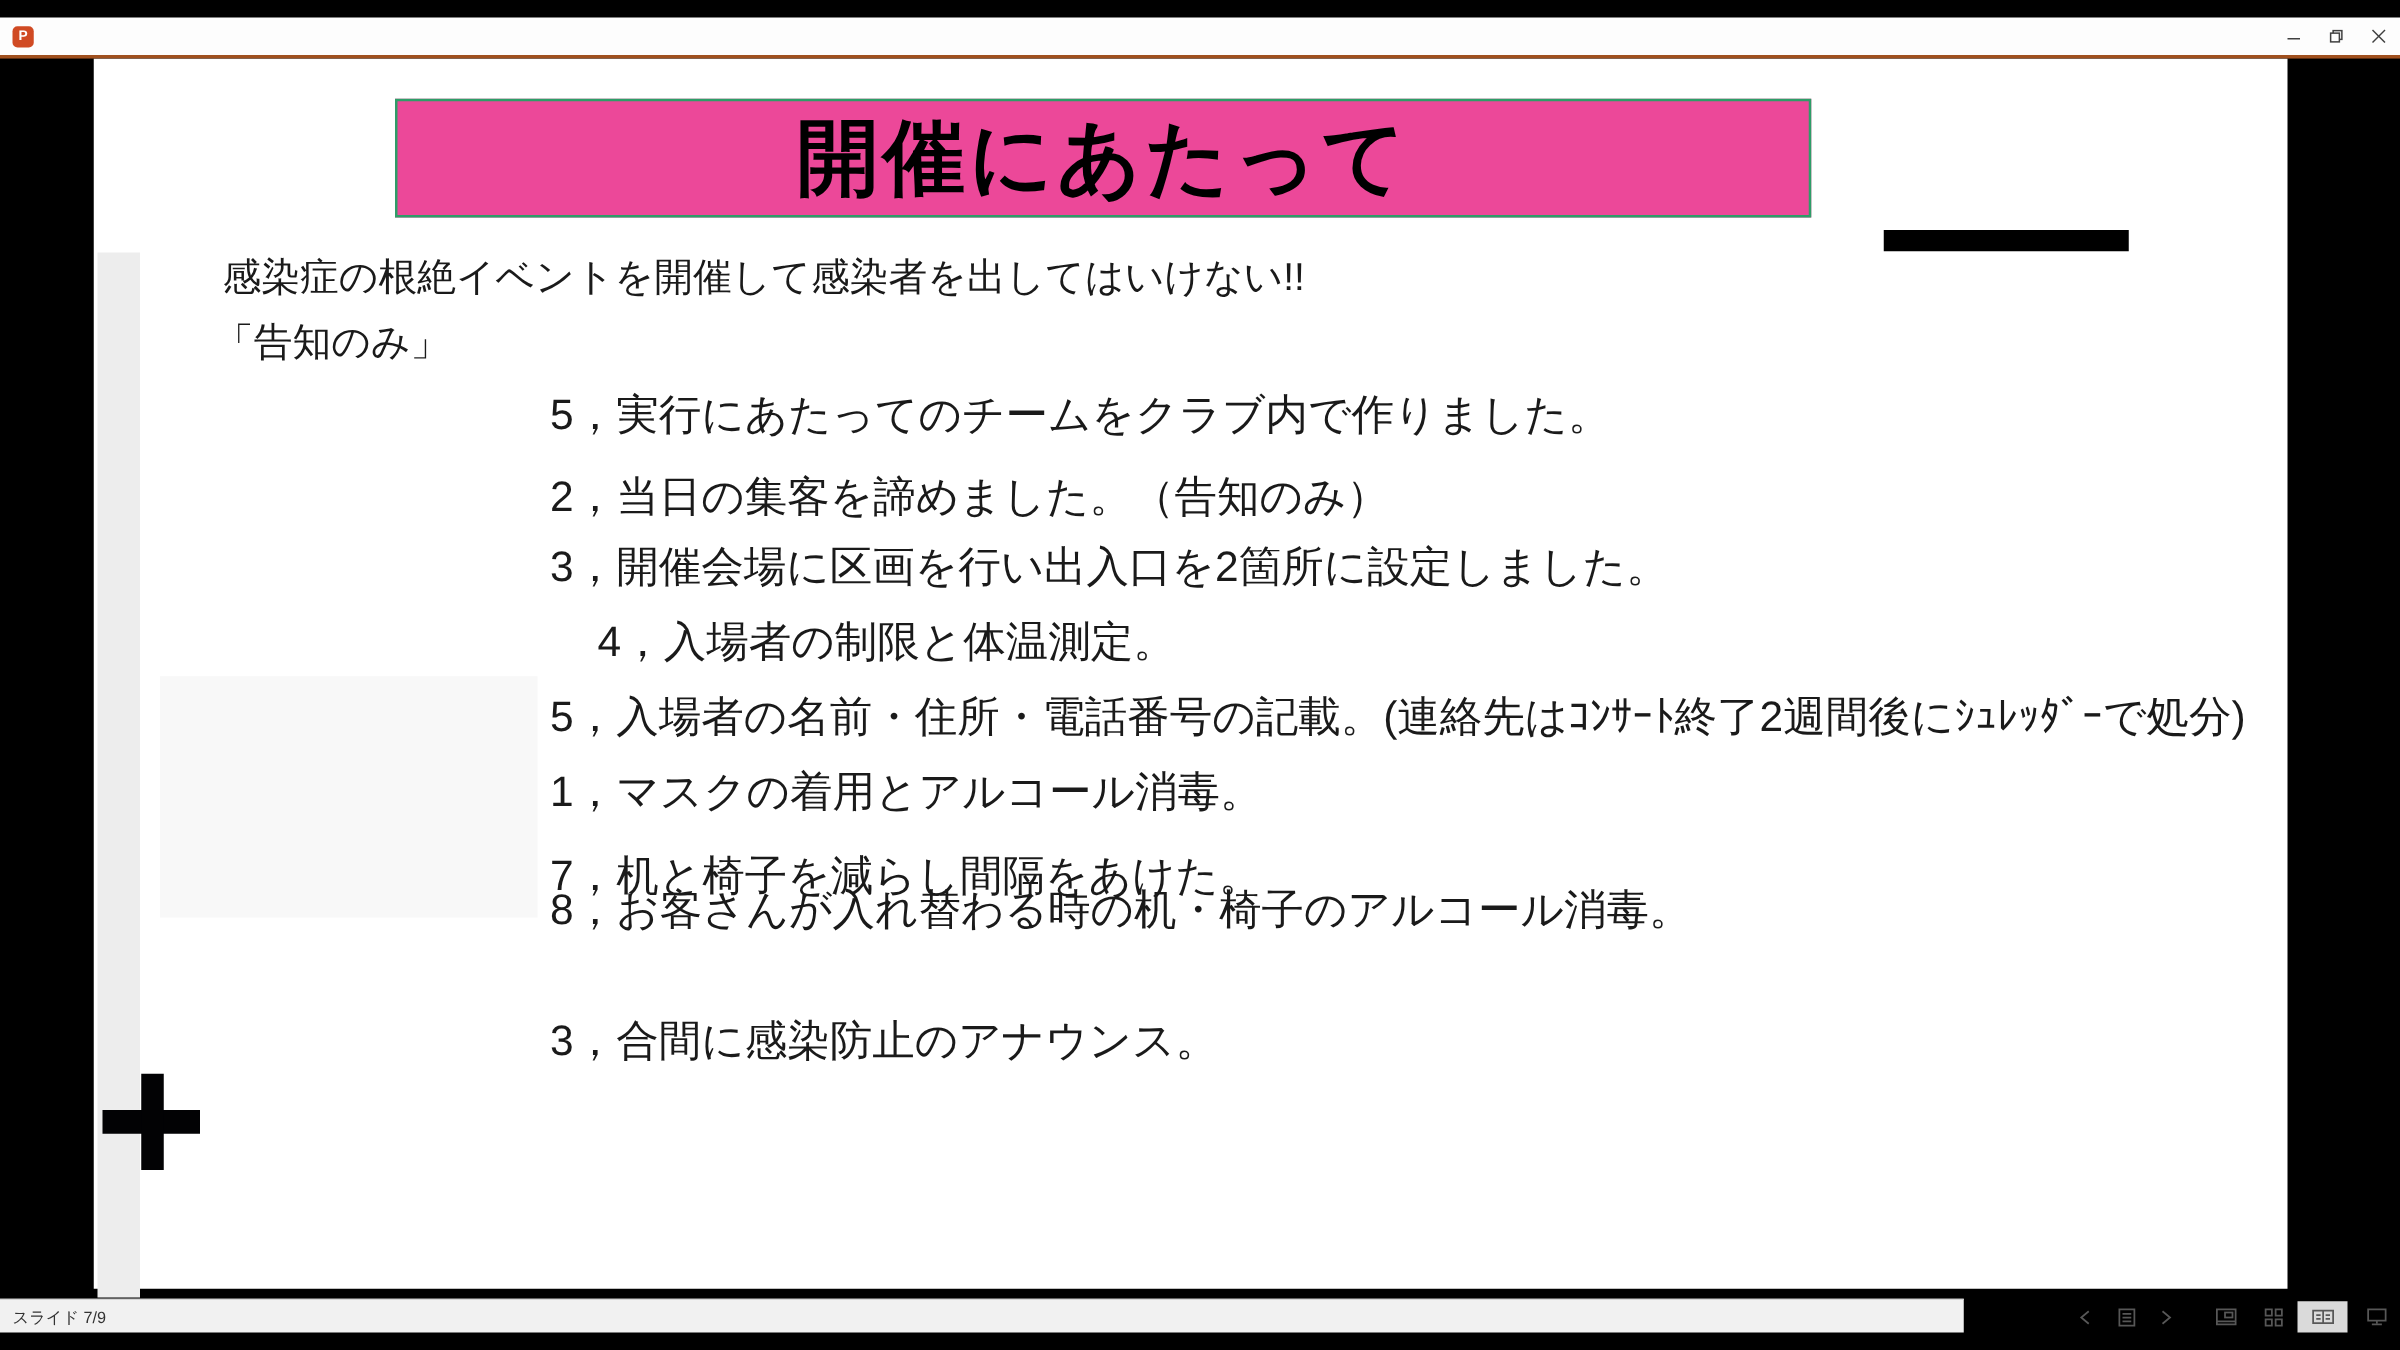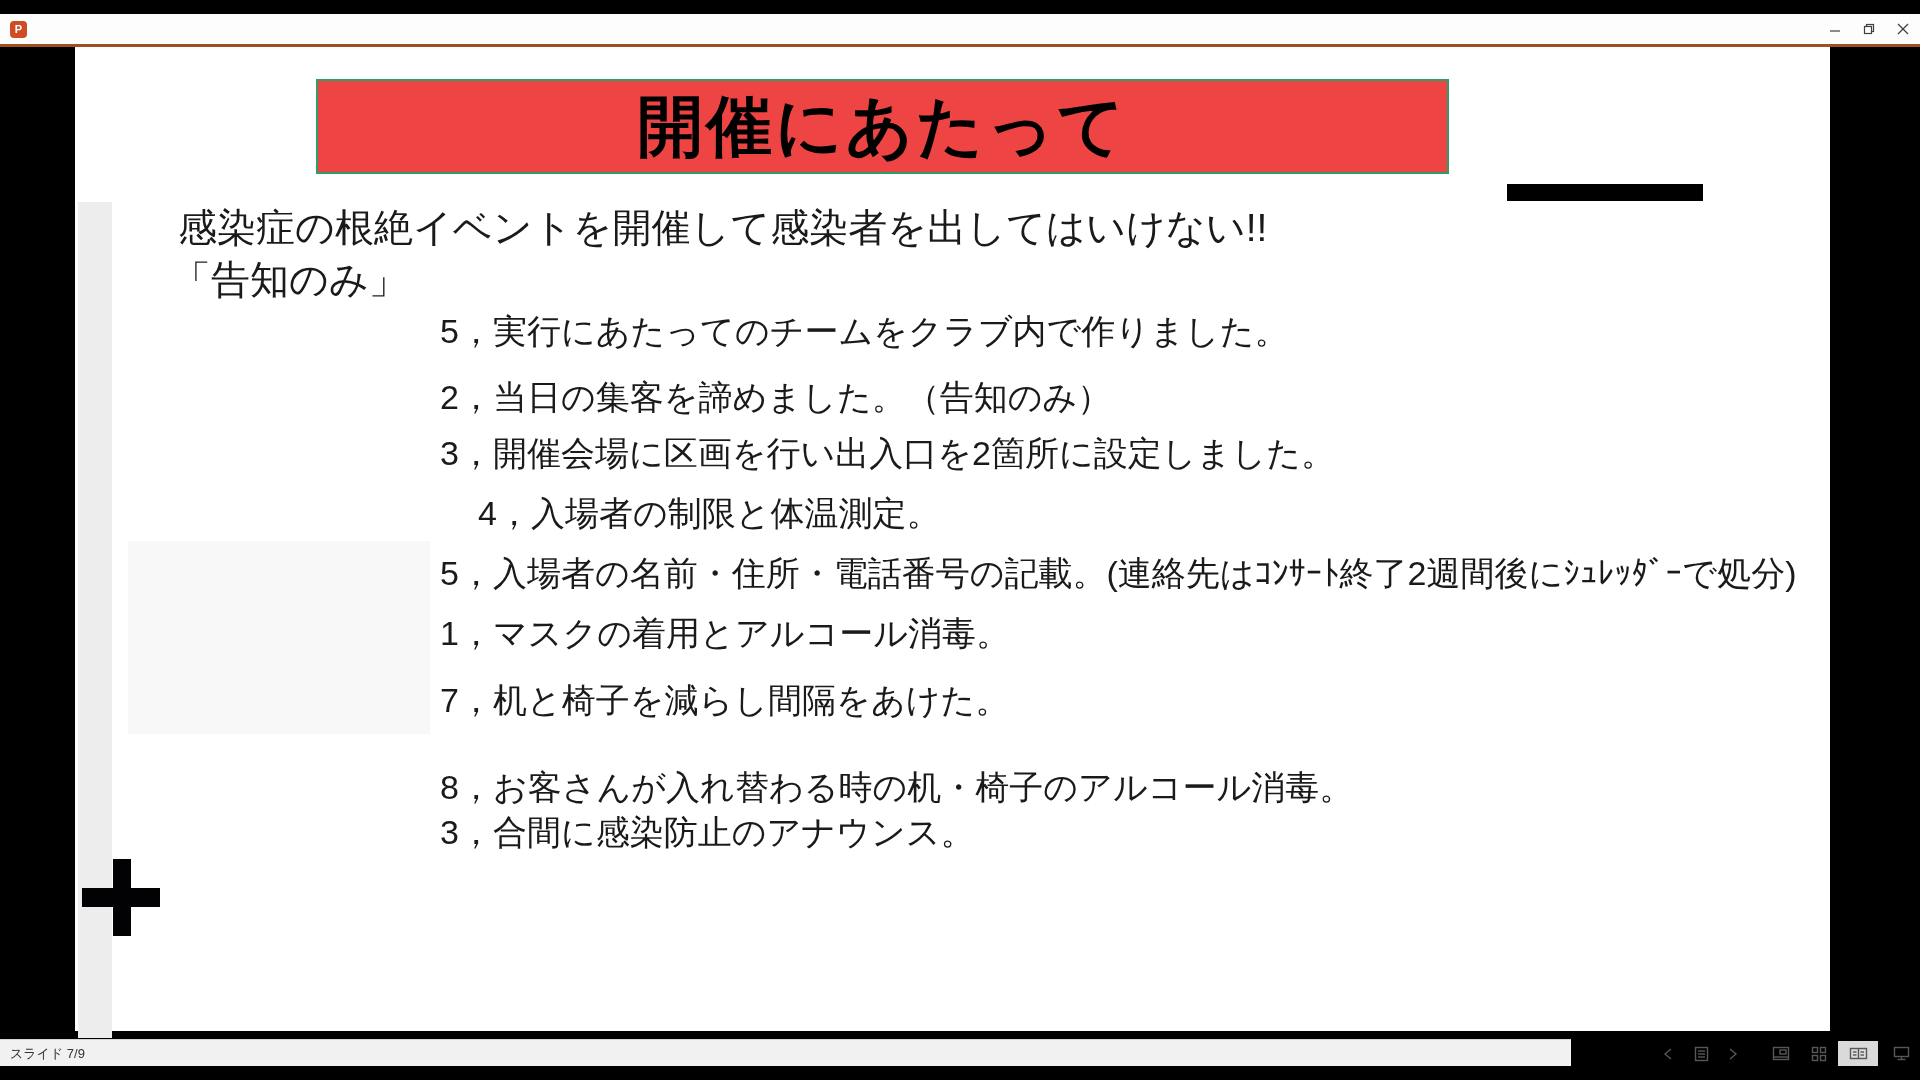--- a/index.html
+++ b/index.html
@@ -19,36 +19,36 @@
   .win-btn svg { stroke:#404040; stroke-width:1.2; fill:none; }
   .accent-line { position:absolute; left:0; top:44px; width:1920px; height:3px; background:#a0501e; }
 
   
   .viewer { position:absolute; left:0; top:47px; width:1920px; height:992px; background:#000; }
   .slide  { position:absolute; left:75px; top:0; width:1755px; height:984px; background:#ffffff; }
   .gray-strip { position:absolute; left:78px; top:155px; width:34px; height:836px; background:#ededed; }
   .faint-rect { position:absolute; left:53px; top:494px; width:302px; height:193px; background:#f8f8f8; }
 
   .slide-title-box { position:absolute; left:241px; top:32px; width:1133px; height:95px;
-                     background:#ef4444; border:2px solid #2e9d68;
+                     background:#ec4899; border:2px solid #2e9d68;
                      display:flex; align-items:center; justify-content:center; }
   .slide-title-text { font-family:"DejaVu Serif","Liberation Serif",serif; font-weight:900;
                       font-size:66px; color:#000; letter-spacing:3px; white-space:nowrap; }
 
   .black-marker-bar { position:absolute; left:1432px; top:137px; width:196px; height:17px; background:#000; }
 
-  .intro-line { position:absolute; font-size:39px; color:#1a1a1a; white-space:nowrap; }
+  .intro-line { position:absolute; font-size:31px; color:#1a1a1a; white-space:nowrap; }
   .intro-line.l1 { left:103px; top:154px; }
   .intro-line.l2 { left:97px;  top:206px; }
 
   .item { position:absolute; left:365px; font-size:34px; color:#1a1a1a; white-space:nowrap; }
   .item:nth-child(1){ top:262px; } .item:nth-child(2){ top:328px; }
   .item:nth-child(3){ top:384px; } .item:nth-child(4){ top:444px;margin-left:38px; }
   .item:nth-child(5){ top:504px; } .item:nth-child(6){ top:564px; }
-  .item:nth-child(7){ top:631px; } .item:nth-child(8){ top:718px;text-align:center; }
+  .item:nth-child(7){ top:631px; } .item:nth-child(8){ top:658px;text-align:center; }
   .item:nth-child(9){ top:763px; }
 
   .plus-h { position:absolute; left:82px;  top:841px; width:78px; height:19px; background:#020204; }
   .plus-v { position:absolute; left:113px; top:812px; width:18px; height:77px; background:#020204; }
 
   
   .statusbar { position:absolute; left:0; top:1039px; width:1571px; height:27px;
                background:#f1f1f1; border-top:1px solid #d4d4d4; }
   .slide-counter { position:absolute; left:10px; top:0; height:27px; display:flex;
                    align-items:center; font-size:13px; color:#333; white-space:nowrap; }

